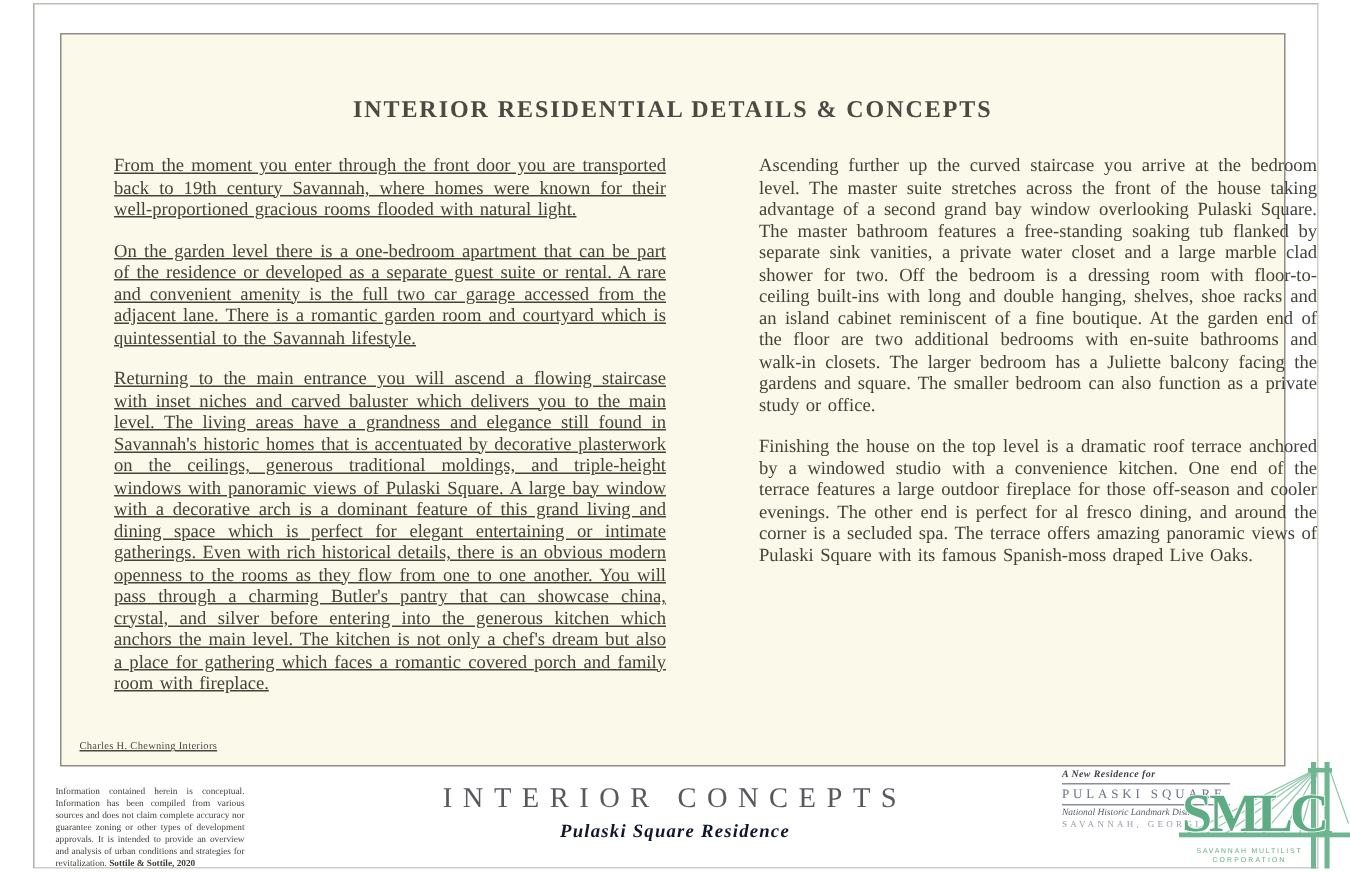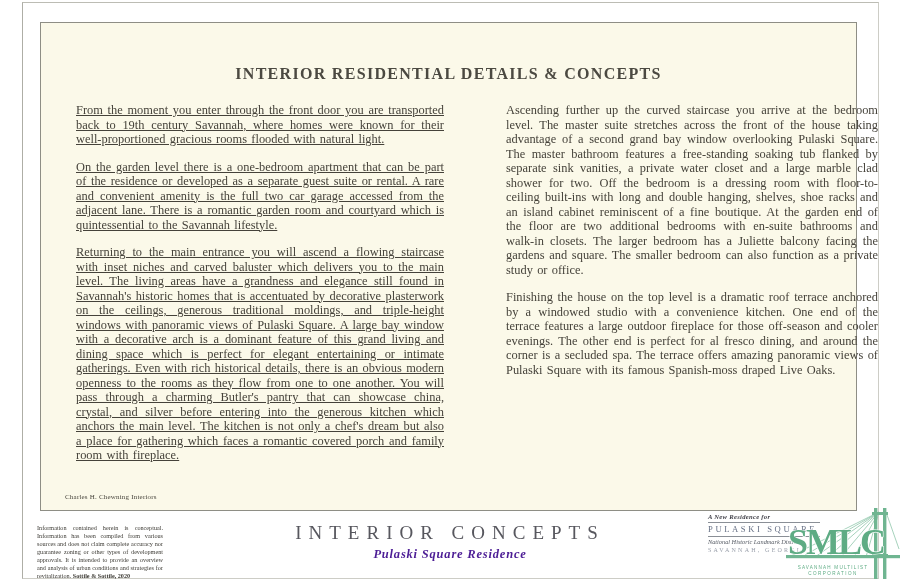--- a/index.html
+++ b/index.html
@@ -22,32 +22,32 @@
     font-size:16px; letter-spacing:1.3px; color:#4B4941; font-weight:600;
   }
   .col {
     position:absolute; top:80px; text-align:justify;
     font-size:12.4px; line-height:14.5px; color:#45423A; word-spacing:1.2px;
   }
   .col-left  { left:35px;  width:368px;text-decoration:underline; }
   .col-right { left:421px; width:372px;margin-left:44px; }
   .col p { margin-bottom:13px; }
   .credit {
-    position:absolute; left:24px; top:470px;
-    font-size:7px; color:#4a473f; letter-spacing:0.2px;
+    position:absolute; left:12px; top:470px;
+    font-size:7px; color:#4a473f; letter-spacing:0.2px;text-decoration:underline;
   }
   .footer-plate {
     position:absolute; left:0; right:0; top:522px; text-align:center;
   }
   .footer-title {
     font-size:19px; letter-spacing:7px; color:#57575E; font-weight:500;
   }
   .footer-subtitle {
     margin-top:3px; font-size:12.5px; font-style:italic; font-weight:bold;
-    letter-spacing:0.8px; color:#4c1d95;
+    letter-spacing:0.8px; color:#0f172a;
   }
   .disclaimer {
     position:absolute; left:37px; top:524px; width:126px;
     font-size:6.2px; line-height:1.28; text-align:justify; color:#3e3c36;
     font-family:"Liberation Serif", serif;
   }
   .disclaimer strong { font-weight:bold; }
   .residence {
     position:absolute; left:708px; top:513px; width:112px; text-align:left;
     color:#3f3f47;

